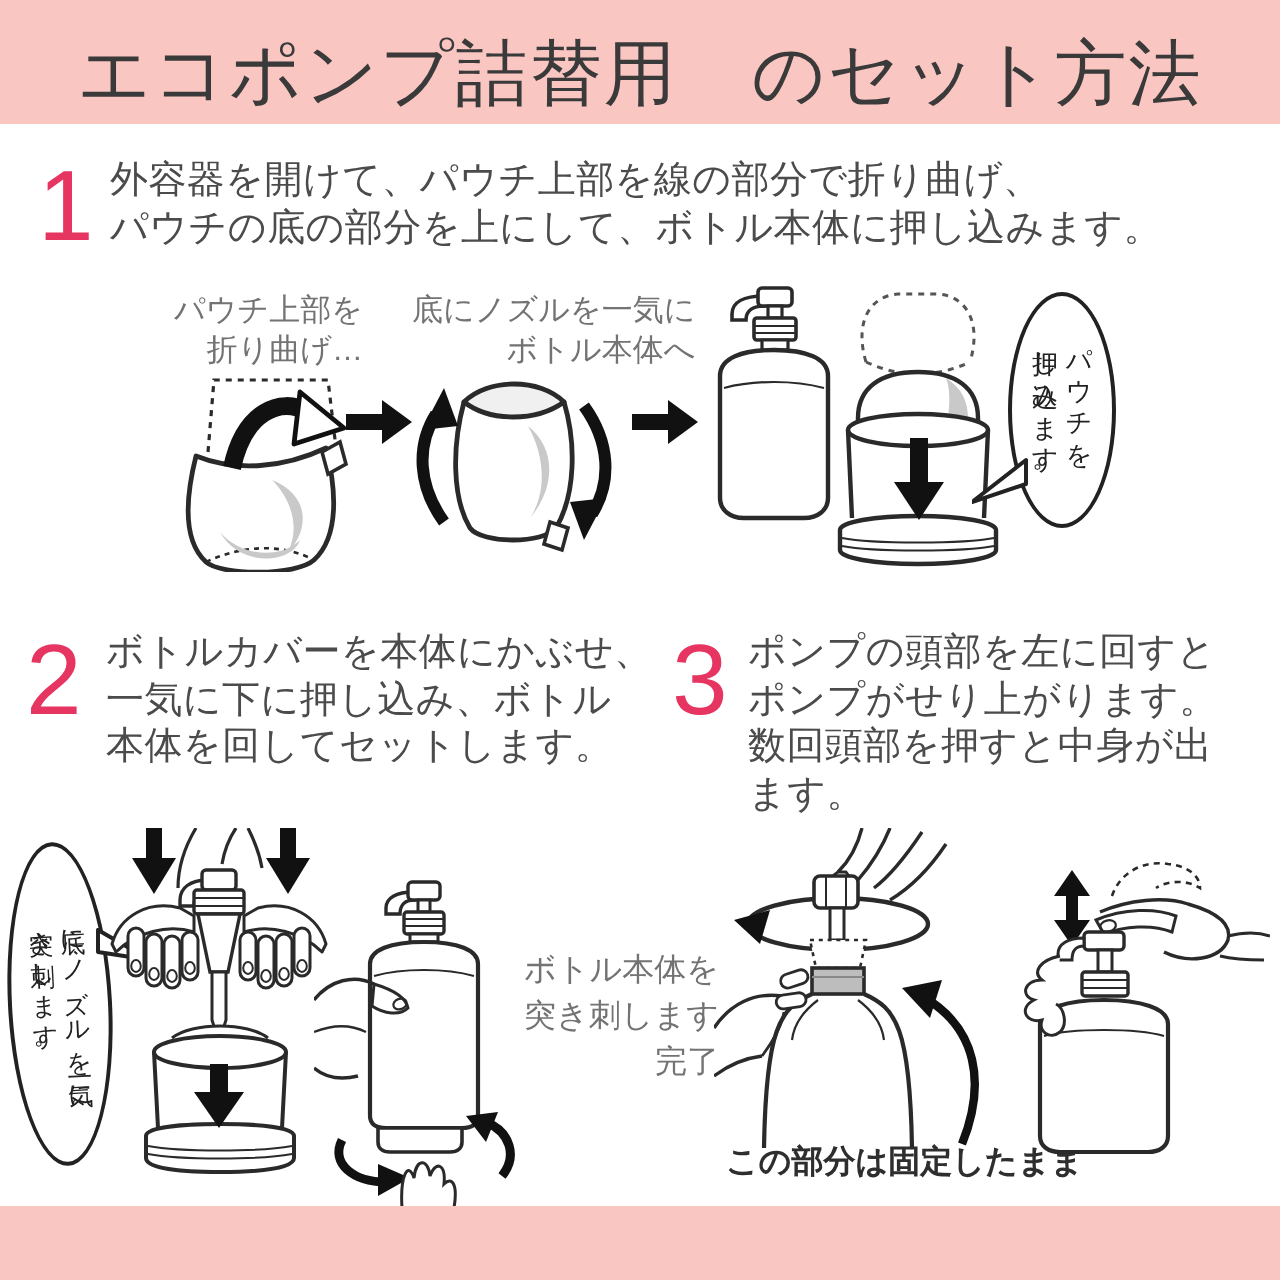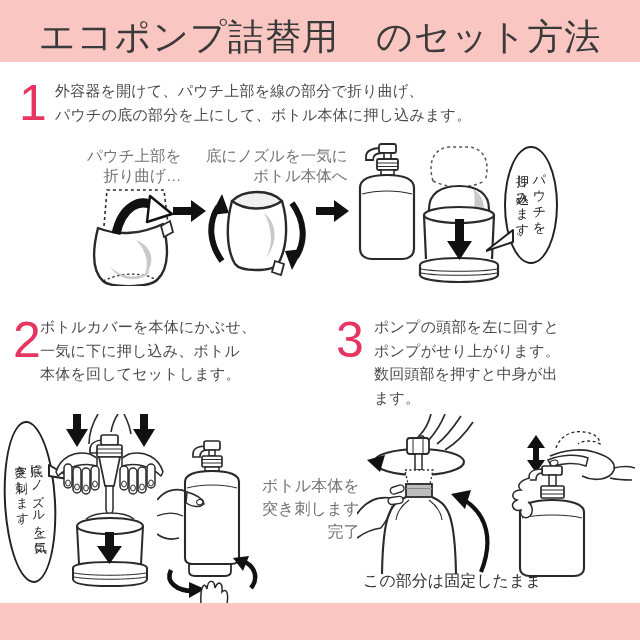--- a/index.html
+++ b/index.html
@@ -8,28 +8,28 @@
     font-family:"Liberation Sans","DejaVu Sans",sans-serif;color:#3c3c3c;
   }
   .banner{position:absolute;left:0;width:640px;background:#f9c6c1;}
   .banner.top{top:0;height:62px;display:flex;align-items:flex-end;justify-content:center;}
   .banner.bottom{top:603px;height:37px;}
   .title{font-size:36px;letter-spacing:1px;color:#3a3a3a;font-weight:500;white-space:nowrap;}
   .stepnum{
     position:absolute;font-size:50px;line-height:1;color:#e63560;font-weight:300;
   }
   .steptext{
-    position:absolute;font-size:15px;line-height:23.5px;color:#4b4b4b;margin:0;
+    position:absolute;font-size:19px;line-height:23.5px;color:#4b4b4b;margin:0;
     white-space:pre-line;letter-spacing:0.2px;
   }
   .label{
     position:absolute;font-size:15.5px;line-height:20px;color:#737373;font-weight:normal;
     white-space:pre-line;margin:0;text-align:right;
   }
-  .caption{position:absolute;font-size:16px;color:#2e2e2e;font-weight:normal;margin:0;white-space:nowrap;}
+  .caption{position:absolute;font-size:16px;color:#2e2e2e;font-weight:bold;margin:0;white-space:nowrap;}
   .fig{position:absolute;}
   .bubble{
     position:absolute;border:2px solid #222;border-radius:50%;background:#fff;
     display:flex;align-items:center;justify-content:center;box-sizing:border-box;
   }
   .vtext{
     writing-mode:vertical-rl;text-orientation:upright;white-space:pre-line;
     font-size:13px;line-height:17px;color:#222;letter-spacing:1px;font-weight:500;
   }
   .tail{position:absolute;}
@@ -125,21 +125,21 @@
     <span class="vtext">パウチを
 押し込みます。</span>
   </div>
   <div class="tail" style="left:486px;top:228px">
     <svg width="28" height="24" viewBox="0 0 28 24">
         <polygon points="0,23 27,2 27,14" fill="#fff" stroke="#222" stroke-width="2" stroke-linejoin="round"></polygon>
       </svg>
   </div>
 
   <span class="stepnum" style="left:13px;top:315px">2</span>
-  <p class="steptext" style="left:40px;top:315px">ボトルカバーを本体にかぶせ、
+  <p class="steptext" style="left:53px;top:315px">ボトルカバーを本体にかぶせ、
 一気に下に押し込み、ボトル
 本体を回してセットします。</p>
 
   <span class="stepnum" style="left:336px;top:315px">3</span>
   <p class="steptext" style="left:374px;top:315px">ポンプの頭部を左に回すと
 ポンプがせり上がります。
 数回頭部を押すと中身が出
 ます。</p>
 
   <div class="bubble" style="left:4px;top:421px;width:52px;height:162px;transform:rotate(-3deg)">

